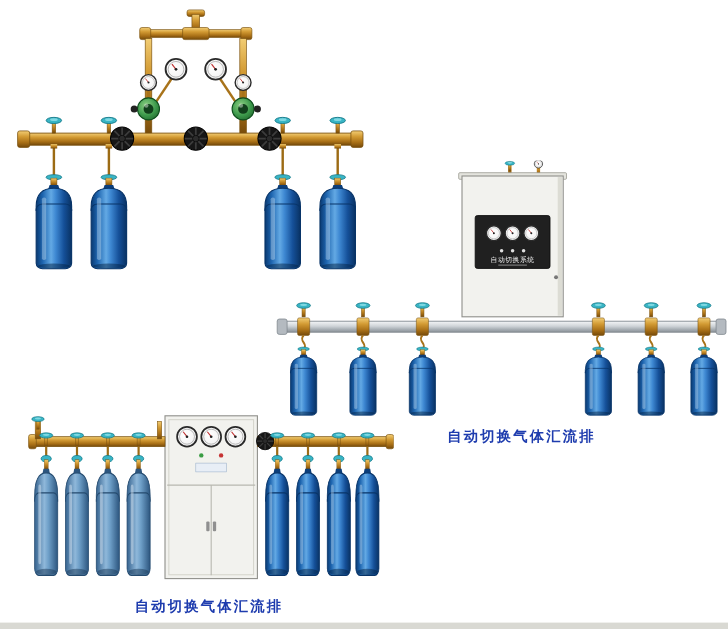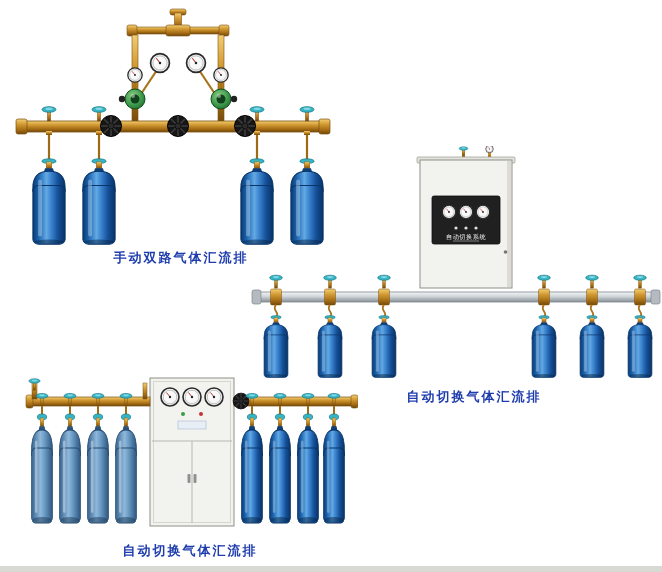--- a/index.html
+++ b/index.html
@@ -151,21 +151,20 @@
       <use href="#wheel" transform="translate(170,120)"></use>
       <use href="#wheel" transform="translate(237,120)"></use>
     </g>
     <g>
       <use href="#cyl" transform="translate(18,152) scale(1.15,0.98)"></use>
       <use href="#cyl" transform="translate(68,152) scale(1.15,0.98)"></use>
       <use href="#cyl" transform="translate(226,152) scale(1.15,0.98)"></use>
       <use href="#cyl" transform="translate(276,152) scale(1.15,0.98)"></use>
     </g>
   </svg>
-  <div class="caption cap1">手动双路气体汇流排</div>
 
   <svg class="art" style="left:250px;top:146px;" width="412" height="248" viewBox="0 0 412 248">
     <g>
       <rect x="212" y="1" width="3" height="13" fill="url(#gBrass)"></rect>
       <use href="#tvalve" transform="translate(213.5,4) scale(0.62)"></use>
       <rect x="238" y="3" width="3" height="11" fill="url(#gBrass)"></rect>
       <use href="#gauge" transform="translate(239.5,3) scale(0.42)"></use>
       <rect x="167" y="11" width="98" height="6" rx="1" fill="#e4e4de" stroke="#99998f" stroke-width="0.7"></rect>
       <rect x="170" y="14" width="92" height="128" fill="#f2f2ee" stroke="#8f8f8a" stroke-width="1"></rect>
       <rect x="257" y="15" width="4" height="126" fill="#dcdcd4"></rect>

